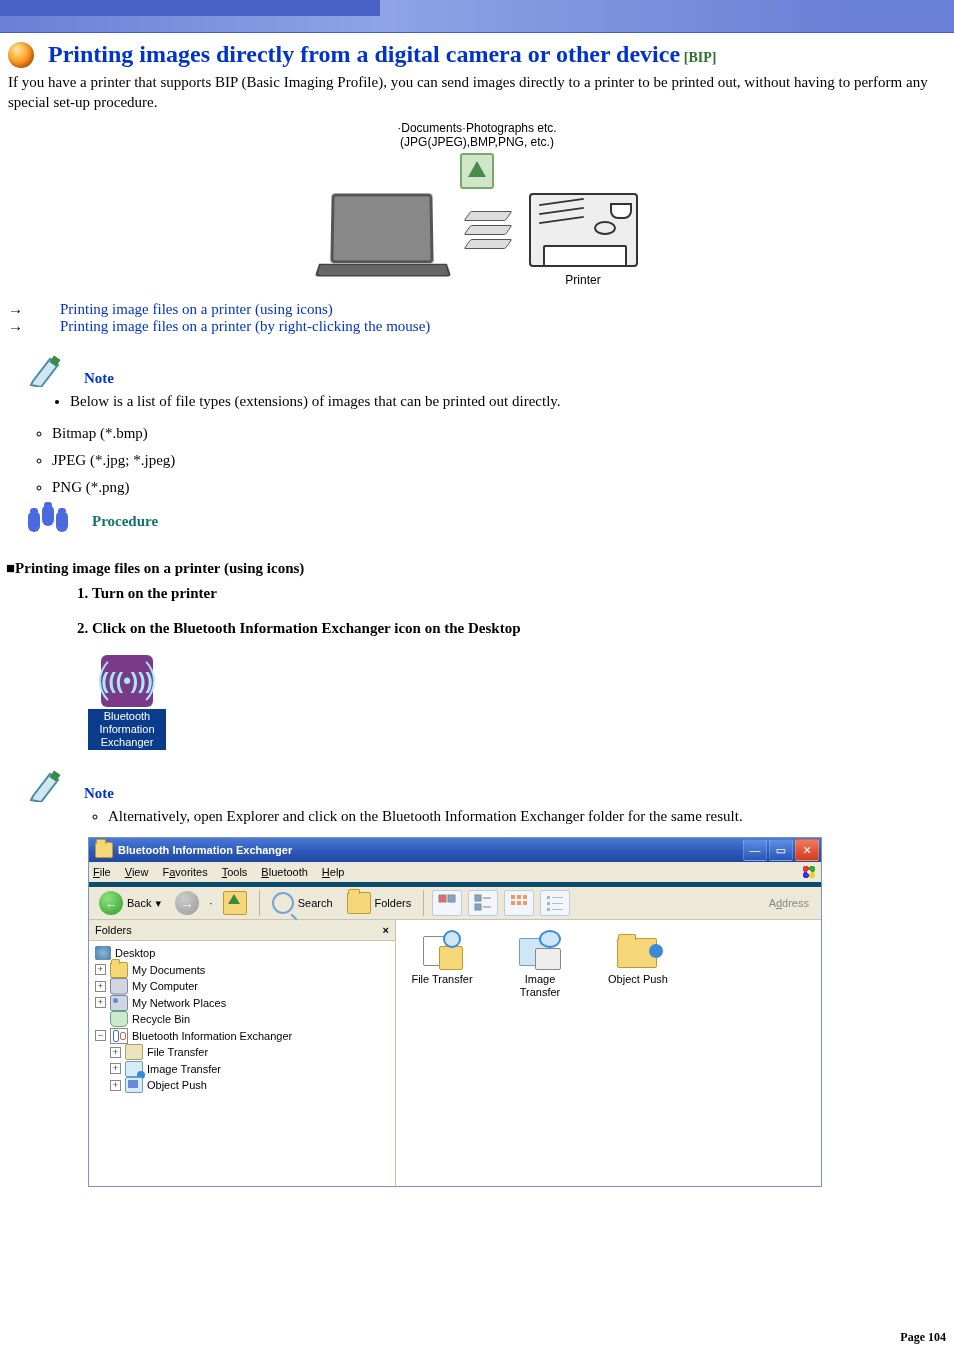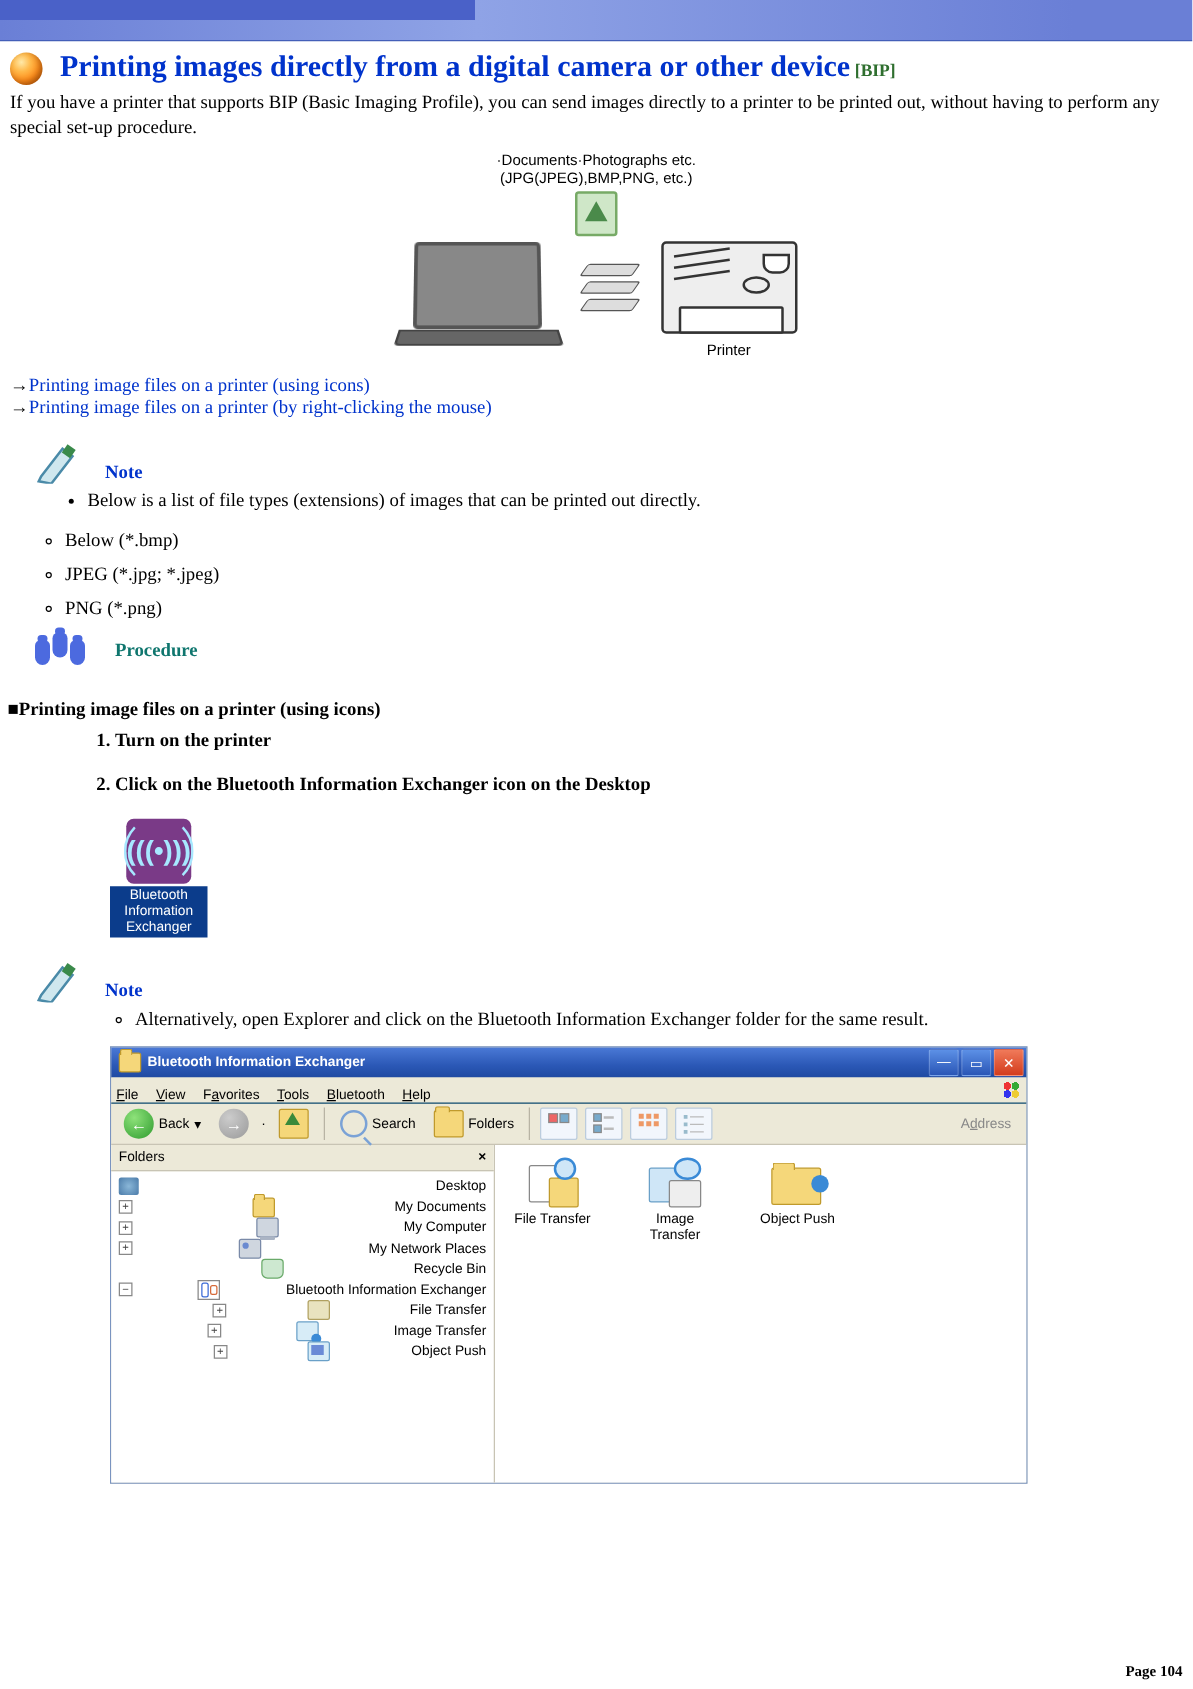--- a/index.html
+++ b/index.html
@@ -142,21 +142,21 @@
   .file-icon::before {
     content:""; position:absolute; left:6px; top:6px;
     width:0; height:0;
     border-left:9px solid transparent; border-right:9px solid transparent;
     border-bottom:16px solid #4a8a4a;
   }
   .links {
     margin: 4px 8px;
     font-size: 15px;
   }
-  .links a { color: #0033cc; text-decoration: none; }
+  .links a { color: #0033cc; text-decoration: none; margin-left: 37px; }
   .links .arrow-glyph { color:#000; }
   .note-row {
     display:flex; align-items:flex-end; margin:18px 0 6px 28px;
   }
   .note-icon {
     width:34px; height:34px; position:relative; margin-right:22px;
   }
   .note-icon svg { width:34px; height:34px; }
   .note-label { color:#0033cc; font-weight:bold; font-size:15px; }
   ul.dotlist { margin:2px 0 12px 0; padding-left:70px; list-style:disc; }
@@ -221,22 +221,22 @@
   .titlebar .folder-ico::before{content:"";position:absolute;top:-4px;left:0;width:8px;height:4px;background:#f5d77a;border:1px solid #c09a2c;border-bottom:none;border-radius:2px 2px 0 0;}
   .titlebar .title-text { font-weight:bold; flex:1; }
   .winbtn {
     width:22px;height:20px;margin-left:2px;border:1px solid #fff3;
     background:linear-gradient(#5c90e6,#2a56b6);
     display:flex;align-items:center;justify-content:center;color:#fff;border-radius:2px;
     font-size:11px;
   }
   .winbtn.close{background:linear-gradient(#f07a5a,#d33c1c);}
   .menubar {
-    height:20px;background:#ece9d8;display:flex;align-items:flex-end;
-    padding:0 4px;gap:14px;color:#000;border-bottom:1px solid #0c4a6e;
+    height:20px;background:#ece9d8;display:flex;align-items:center;
+    padding:0 4px;gap:14px;color:#000;border-bottom:5px solid #0c4a6e;
     position:relative;
   }
   .menubar .u{text-decoration:underline;}
   .menubar .flag{
     position:absolute;right:4px;top:2px;width:16px;height:16px;
     background:
       radial-gradient(circle at 30% 30%,#e33 0 3px,transparent 3px),
       radial-gradient(circle at 70% 30%,#3a3 0 3px,transparent 3px),
       radial-gradient(circle at 30% 70%,#33e 0 3px,transparent 3px),
       radial-gradient(circle at 70% 70%,#ec3 0 3px,transparent 3px);
@@ -266,21 +266,21 @@
   .body-row{flex:1;display:flex;min-height:0;}
   .folders-pane{
     width:306px;background:#fff;border-right:1px solid #c8c4b4;display:flex;flex-direction:column;
   }
   .pane-header{
     height:20px;background:#ece9d8;border-bottom:1px solid #c8c4b4;
     display:flex;align-items:center;padding:0 6px;justify-content:space-between;
   }
   .pane-header .x{font-family:Arial;font-weight:bold;cursor:default;}
   .tree{padding:4px 6px;color:#000;line-height:1.5;}
-  .tree .row{display:flex;align-items:center;gap:4px;white-space:nowrap;justify-content:space-between;}
+  .tree .row{display:flex;align-items:center;gap:4px;white-space:nowrap;}
   .expander{
     width:9px;height:9px;border:1px solid #888;display:inline-flex;
     align-items:center;justify-content:center;font-size:9px;line-height:1;color:#444;
     background:#fff;
   }
   .spacer{display:inline-block;width:11px;}
   .ico{width:16px;height:14px;display:inline-block;position:relative;}
   .ico.desktop{background:radial-gradient(circle,#8ab7d8,#4a7aa8);border-radius:2px;}
   .ico.folder{background:#f5d77a;border:1px solid #c09a2c;border-radius:2px;}
   .ico.folder::before{content:"";position:absolute;top:-4px;left:0;width:7px;height:4px;background:#f5d77a;border:1px solid #c09a2c;border-bottom:none;border-radius:2px 2px 0 0;}
@@ -369,21 +369,21 @@
         <path d="M5 28 L22 6 L30 12 L13 34 L3 32 Z" fill="#cfe7ee" stroke="#4a8aa8" stroke-width="2"></path>
         <rect x="23" y="4" width="8" height="8" fill="#3a8a4a" transform="rotate(35 27 8)"></rect>
       </svg>
   </div>
   <span class="note-label">Note</span>
 </div>
 <ul class="dotlist">
   <li>Below is a list of file types (extensions) of images that can be printed out directly.</li>
 </ul>
 <ul class="circ">
-  <li>Below (*.bmp)</li>
+  <li>Bitmap (*.bmp)</li>
   <li>JPEG (*.jpg; *.jpeg)</li>
   <li>PNG (*.png)</li>
 </ul>
 
 <div class="proc-row">
   <div class="proc-icon">
     <div class="footstep"></div>
       <div class="footstep alt"></div>
       <div class="footstep"></div>
   </div>

